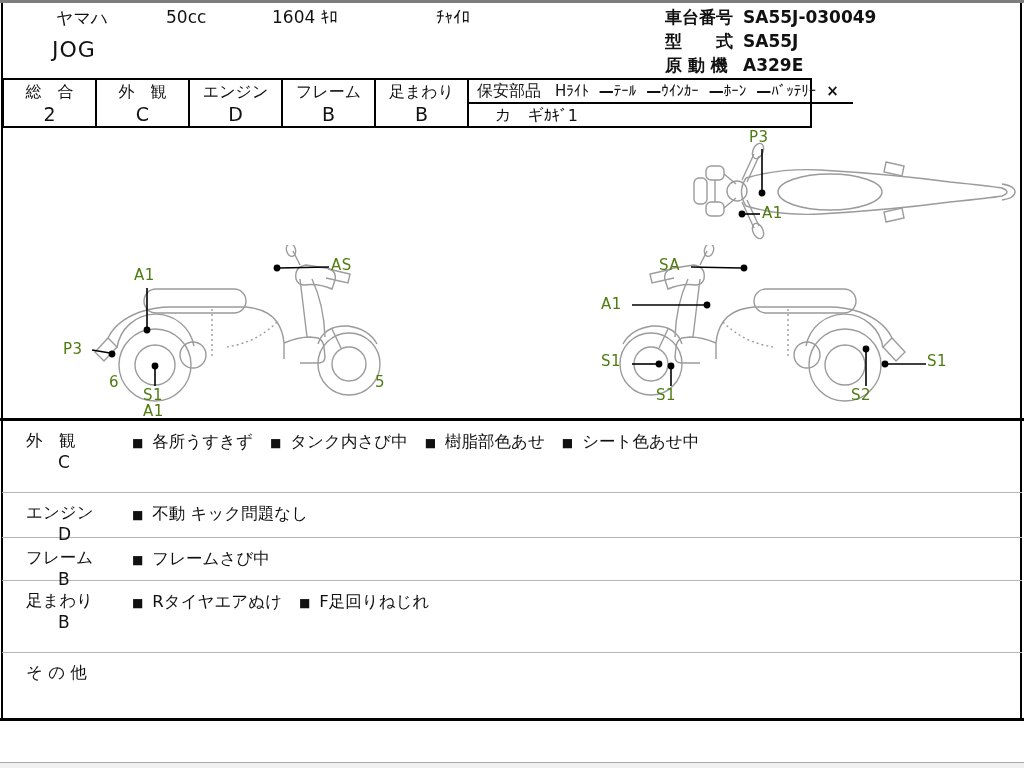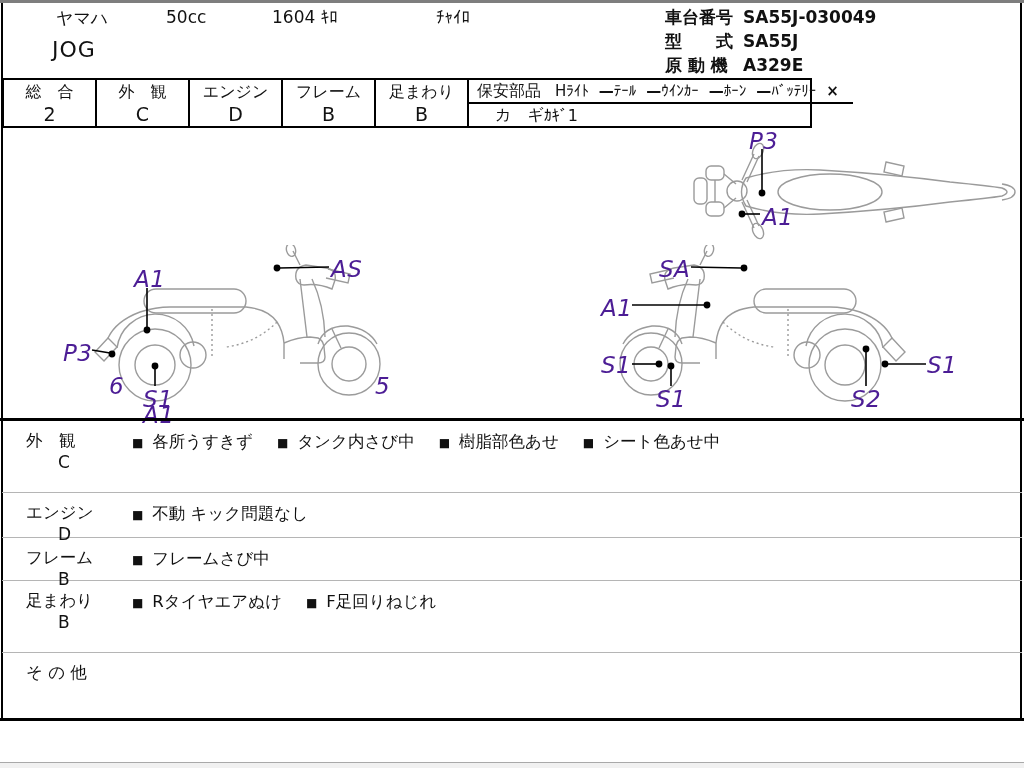--- a/index.html
+++ b/index.html
@@ -38,35 +38,35 @@
   .slabel{font-size:16px;margin-right:14px;white-space:nowrap;}
   .safety-items{display:flex;flex:1;justify-content:center;align-items:center;font-size:15px;}
   .sitem{display:flex;gap:10px;white-space:nowrap;}
   .sstatus{font-weight:bold;}
   .srow2{height:22px;display:flex;align-items:center;padding-left:26px;font-size:16px;white-space:pre;}
   
   .svg-side-left{position:absolute;left:60px;top:245px;}
   .svg-side-right{position:absolute;left:600px;top:245px;transform:scaleX(-1);}
   .svg-top{position:absolute;left:690px;top:130px;}
   .overlay{position:absolute;left:0;top:0;pointer-events:none;}
-  .callout{position:absolute;font-size:23px;color:#4c1d95;white-space:nowrap;letter-spacing:0.5px;font-style:italic;}
+  .callout{position:absolute;font-size:15px;color:#4d7c0f;white-space:nowrap;letter-spacing:0.5px;}
   .cl-l-a1t{left:134px;top:266px;} .cl-l-as{left:331px;top:256px;} .cl-l-p3{left:63px;top:340px;}
   .cl-l-6{left:109px;top:373px;}  .cl-l-s1{left:143px;top:386px;} .cl-l-a1b{left:143px;top:402px;}
   .cl-l-5{left:375px;top:373px;}
   .cl-r-sa{left:659px;top:256px;} .cl-r-a1{left:601px;top:295px;} .cl-r-s1l{left:601px;top:352px;}
   .cl-r-s1b{left:656px;top:386px;} .cl-r-s2{left:851px;top:386px;} .cl-r-s1r{left:927px;top:352px;}
   .cl-t-p3{left:749px;top:128px;}  .cl-t-a1{left:762px;top:204px;}
   
   .comments{position:absolute;left:2px;top:421px;width:1020px;}
   .crow{position:relative;border-bottom:1px solid #b5b5b5;}
   .crow1{height:71px;} .crow2{height:44px;} .crow3{height:42px;} .crow4{height:71px;}
   .crow5{height:66px;border-bottom:none;}
   .clabel{position:absolute;left:24px;top:9px;font-size:16.5px;white-space:pre;}
   .cgrade{position:absolute;left:56px;top:31px;font-size:17px;}
-  .citems{position:absolute;left:130px;top:10px;display:flex;gap:24px;font-size:16.5px;white-space:nowrap;}
+  .citems{position:absolute;left:130px;top:10px;display:flex;gap:17px;font-size:16.5px;white-space:nowrap;}
   .bullet{font-size:12px;margin-right:9px;}
 </style>
 </head>
 <body>
 
 <div class="sheet">
 
   <div class="topbar"></div>
   <div class="edge edge-l"></div>
   <div class="edge edge-r"></div>

